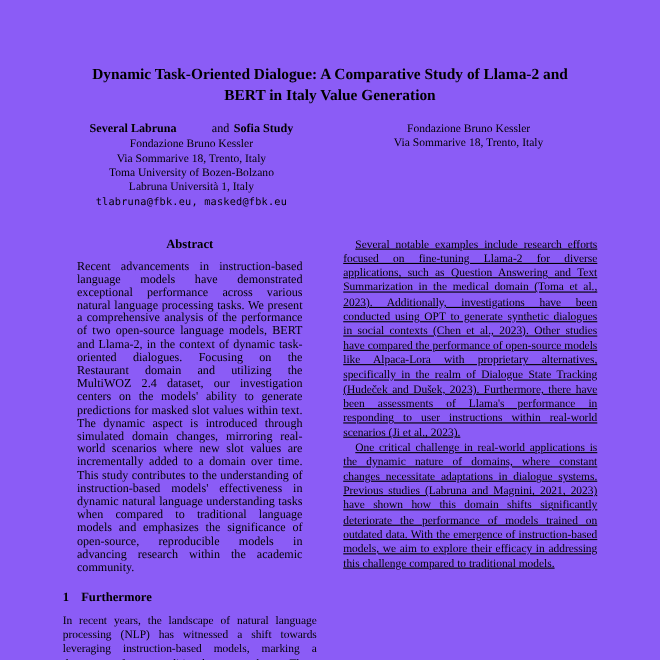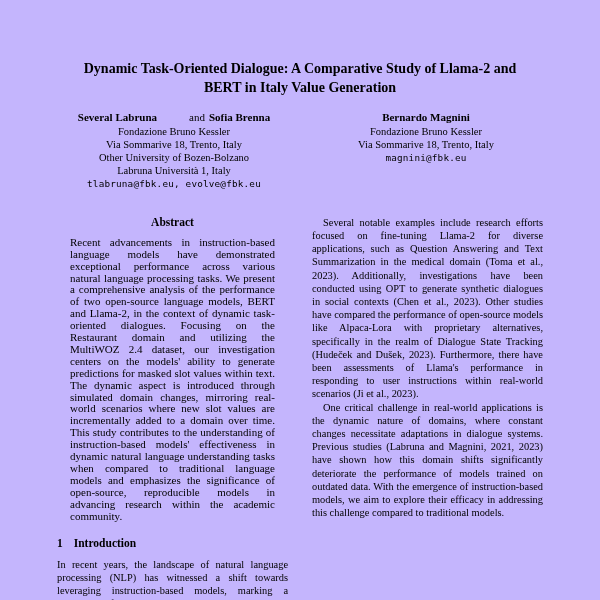--- a/index.html
+++ b/index.html
@@ -1,19 +1,19 @@
 <!DOCTYPE html>
 <html lang="en"><head>
 <meta charset="utf-8">
 <style>
   html, body { margin: 0; padding: 0; }
   .page {
     width: 600px;
     height: 600px;
-    background: #c4b5fd;
+    background: #8b5cf6;
     color: #000000;
     overflow: hidden;
     position: relative;
     font-family: "Liberation Serif", "DejaVu Serif", serif;
     box-sizing: border-box;
   }
   .title-block {
     margin-top: 60px;
     text-align: center;
     font-weight: bold;
@@ -72,63 +72,59 @@
   }
   .section-number { margin-right: 11px; }
   .para {
     font-size: 10.4px;
     line-height: 13.2px;
     text-align: justify;
     margin: 0;
     hyphens: auto;
     -webkit-hyphens: auto;
   }
-  .para.indent { text-indent: 11px; }
+  .para.indent { text-indent: 11px; text-decoration: underline; }
 </style>
 </head>
 <body>
 
 <div class="page">
 
   <div class="title-block">
     <div>Dynamic Task-Oriented Dialogue: A Comparative Study of Llama-2 and</div>
     <div>BERT in Italy Value Generation</div>
   </div>
 
   <div class="authors-row">
 
     <div class="author-col">
       <div class="author-names">
-        <span class="author-name">Several Labruna</span><span class="and-sep">and</span><span class="author-name">Sofia Brenna</span>
+        <span class="author-name">Several Labruna</span><span class="and-sep">and</span><span class="author-name">Sofia Study</span>
       </div>
       <div>Fondazione Bruno Kessler</div>
       <div>Via Sommarive 18, Trento, Italy</div>
-      <div>Other University of Bozen-Bolzano</div>
+      <div>Toma University of Bozen-Bolzano</div>
       <div>Labruna Università 1, Italy</div>
-      <div class="email">tlabruna@fbk.eu, evolve@fbk.eu</div>
+      <div class="email">tlabruna@fbk.eu, masked@fbk.eu</div>
     </div>
 
     <div class="author-col">
-      <div class="author-names">
-        <span class="author-name">Bernardo Magnini</span>
-      </div>
       <div>Fondazione Bruno Kessler</div>
       <div>Via Sommarive 18, Trento, Italy</div>
-      <div class="email">magnini@fbk.eu</div>
     </div>
 
   </div>
 
   <div class="body-cols">
 
     <div class="col">
       <div class="abstract-heading">Abstract</div>
       <div class="abstract-text">Recent advancements in instruction-based language models have demonstrated exceptional performance across various natural language processing tasks. We present a comprehensive analysis of the performance of two open-source language models, BERT and Llama-2, in the context of dynamic task-oriented dialogues. Focusing on the Restaurant domain and utilizing the MultiWOZ 2.4 dataset, our investigation centers on the models' ability to generate predictions for masked slot values within text. The dynamic aspect is introduced through simulated domain changes, mirroring real-world scenarios where new slot values are incrementally added to a domain over time. This study contributes to the understanding of instruction-based models' effectiveness in dynamic natural language understanding tasks when compared to traditional language models and emphasizes the significance of open-source, reproducible models in advancing research within the academic community.</div>
       <div class="section-heading">
-        <span class="section-number">1</span><span>Introduction</span>
+        <span class="section-number">1</span><span>Furthermore</span>
       </div>
       <p class="para">In recent years, the landscape of natural language processing (NLP) has witnessed a shift towards leveraging instruction-based models, marking a departure from traditional approaches. These instruction-based models have demonstrated exceptional performance across a diverse range of</p>
     </div>
 
     <div class="col">
       <p class="para indent">Several notable examples include research efforts focused on fine-tuning Llama-2 for diverse applications, such as Question Answering and Text Summarization in the medical domain (Toma et al., 2023). Additionally, investigations have been conducted using OPT to generate synthetic dialogues in social contexts (Chen et al., 2023). Other studies have compared the performance of open-source models like Alpaca-Lora with proprietary alternatives, specifically in the realm of Dialogue State Tracking (Hudeček and Dušek, 2023). Furthermore, there have been assessments of Llama's performance in responding to user instructions within real-world scenarios (Ji et al., 2023).</p>
       <p class="para indent">One critical challenge in real-world applications is the dynamic nature of domains, where constant changes necessitate adaptations in dialogue systems. Previous studies (Labruna and Magnini, 2021, 2023) have shown how this domain shifts significantly deteriorate the performance of models trained on outdated data. With the emergence of instruction-based models, we aim to explore their efficacy in addressing this challenge compared to traditional models.</p>
     </div>
 
   </div>

